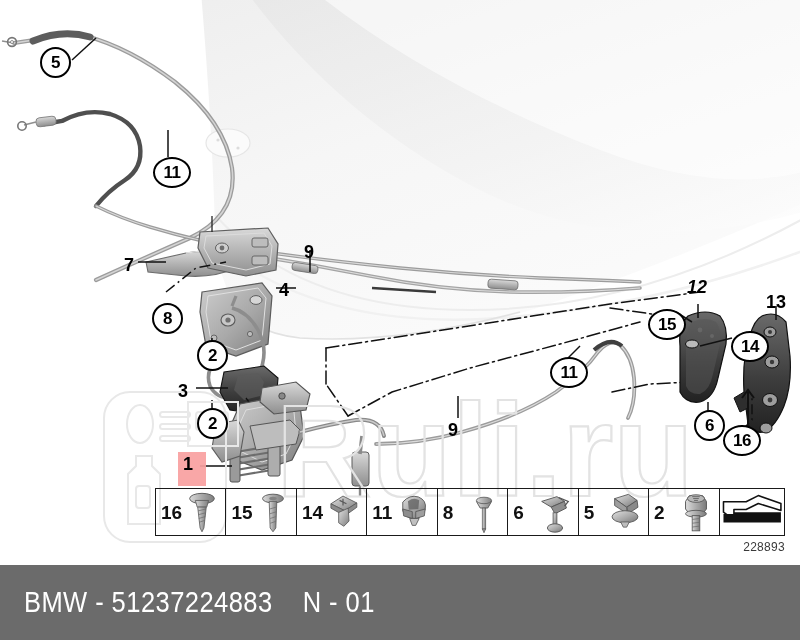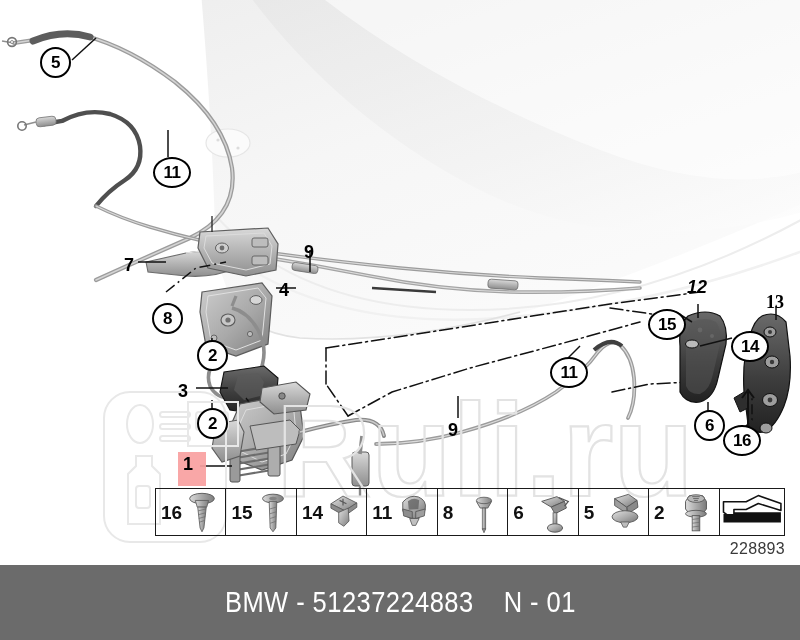--- a/index.html
+++ b/index.html
@@ -92,28 +92,28 @@
     width:38px;height:44px;
   }
   .legend-cell.arrow-cell{padding-left:0;justify-content:center;}
   .legend-cell.arrow-cell .legend-icon{position:static;transform:none;width:74px;height:38px;}
 
   
   #diagram-id{
     position:absolute;
     right:15px;top:540px;
     font-family:"Liberation Sans", sans-serif;
-    font-size:16px;color:#3a3a3a;letter-spacing:0.3px;
+    font-size:12px;color:#3a3a3a;letter-spacing:0.3px;
   }
 
   
   #caption-bar{
     position:absolute;left:0;top:565px;width:800px;height:75px;
     background:#6b6b6b;
-    display:flex;align-items:center;justify-content:center;
+    display:flex;align-items:center;
   }
   #caption-text{
     color:#ffffff;
     font-family:"Liberation Sans", sans-serif;
     font-size:29px;
     font-weight:400;
     letter-spacing:0.5px;
     transform:scaleX(0.88);
     white-space:pre;
   }
@@ -365,21 +365,21 @@
         <div class="plainlabel" style="left: 279px; top: 281px;">4</div>
         <div class="callout" style="left: 152px; top: 303px;">8</div>
         <div class="callout" style="left: 197px; top: 340px;">2</div>
         <div class="plainlabel" style="left: 178px; top: 382px;">3</div>
         <div class="callout" style="left: 197px; top: 408px;">2</div>
         <div class="plainlabel" style="left: 183px; top: 455px;">1</div>
         <div class="plainlabel" style="left: 448px; top: 421px;">9</div>
         <div class="callout wide" style="left: 550px; top: 357px;">11</div>
         <div class="callout wide" style="left: 648px; top: 309px;">15</div>
         <div class="plainlabel" style="left: 687px; top: 278px; font-style: italic;">12</div>
-        <div class="plainlabel" style="left: 766px; top: 293px; font-family: Liberation Serif, serif;">13</div>
+        <div class="plainlabel" style="left: 766px; top: 293px;">13</div>
         <div class="callout wide" style="left: 731px; top: 331px;">14</div>
         <div class="callout" style="left: 694px; top: 410px;">6</div>
         <div class="callout wide" style="left: 723px; top: 425px;">16</div>
       </div>
 
   </div>
 
   <div id="legend">
       <div class="legend-cell">
         <span class="legend-num">16</span>

